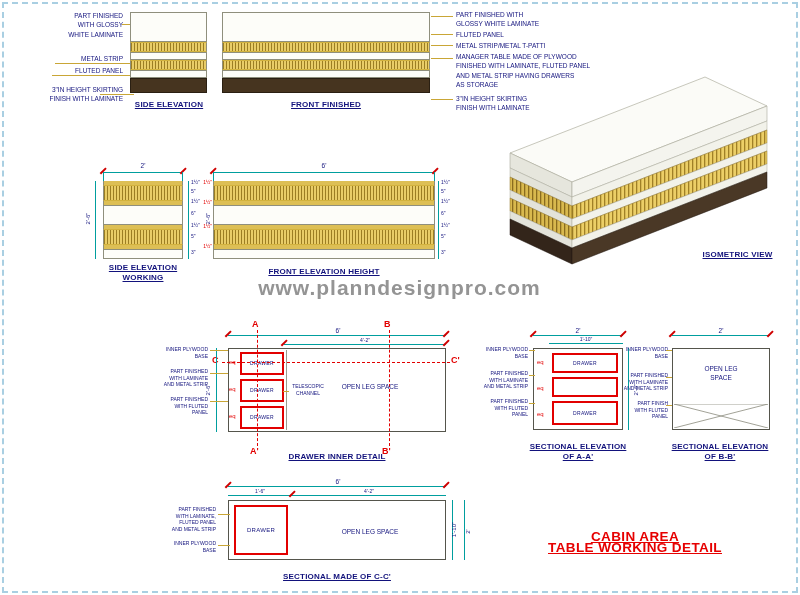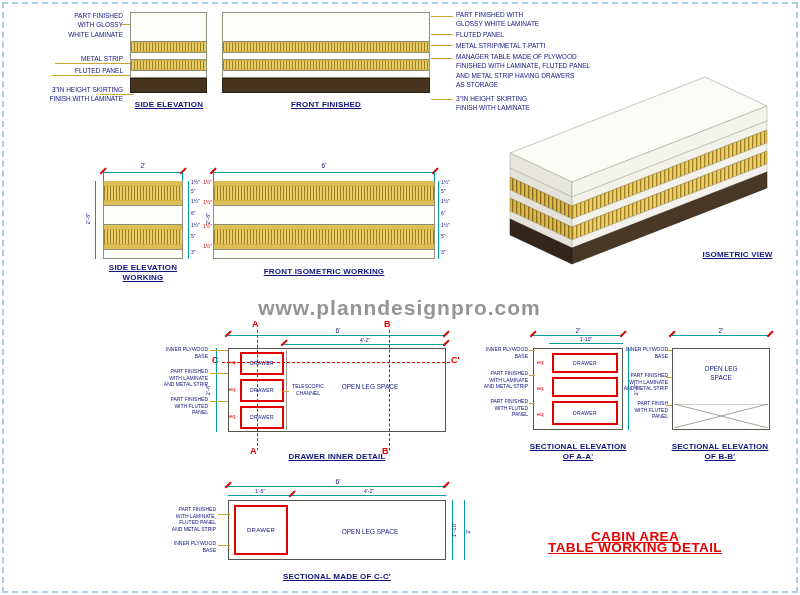--- a/index.html
+++ b/index.html
@@ -140,21 +140,21 @@
 <div class="t s5 red ra" style="left:202px;top:223px;width:10px">1½"</div>
 <div class="t s5 red ra" style="left:202px;top:243px;width:10px">1½"</div>
 <div class="dl" style="left:438px;top:181px;width:1px;height:78px"></div>
 <div class="t s5" style="left:441px;top:179px;width:16px">1½"</div>
 <div class="t s5" style="left:441px;top:188px;width:16px">5"</div>
 <div class="t s5" style="left:441px;top:198px;width:16px">1½"</div>
 <div class="t s5" style="left:441px;top:210px;width:16px">6"</div>
 <div class="t s5" style="left:441px;top:222px;width:16px">1½"</div>
 <div class="t s5" style="left:441px;top:233px;width:16px">5"</div>
 <div class="t s5" style="left:441px;top:249px;width:16px">3"</div>
-<div class="cap" style="left:213px;top:267px;width:222px">FRONT ISOMETRIC WORKING</div>
+<div class="cap" style="left:213px;top:267px;width:222px">FRONT ELEVATION HEIGHT</div>
 
 <svg class="abs" style="left:488px;top:70px" width="310" height="200" viewBox="0 0 310 200">
   <defs>
     <pattern id="pf1" patternUnits="userSpaceOnUse" width="4" height="10">
       <rect width="4" height="10" fill="#eccf67"></rect>
         <rect width="1.3" height="10" fill="#a08026"></rect>
     </pattern>
     <pattern id="pf2" patternUnits="userSpaceOnUse" width="4" height="10">
       <rect width="4" height="10" fill="#d9b94e"></rect>
         <rect width="1.3" height="10" fill="#8a6c1e"></rect>
@@ -178,21 +178,21 @@
   <polygon points="84,157 279,81 279,94 84,170" fill="url(#pf1)" stroke="#8a6c1e" stroke-width="0.5"></polygon>
 
   <polygon points="84,170 22,141 22,149 84,178" fill="#e3e3da" stroke="#a9a99a" stroke-width="0.5"></polygon>
   <polygon points="84,170 279,94 279,102 84,178" fill="#f2f2ea" stroke="#a9a99a" stroke-width="0.5"></polygon>
 
   <polygon points="84,178 22,149 22,165 84,194" fill="#33251a" stroke="#201710" stroke-width="0.5"></polygon>
   <polygon points="84,178 279,102 279,118 84,194" fill="#4a3826" stroke="#201710" stroke-width="0.5"></polygon>
 </svg>
 <div class="cap" style="left:660px;top:250px;width:155px">ISOMETRIC VIEW</div>
 
-<div class="wm" style="left:232px;top:296px;width:335px">www.planndesignpro.com</div>
+<div class="wm" style="left:232px;top:276px;width:335px">www.planndesignpro.com</div>
 
 <div class="dl" style="left:228px;top:335px;width:218px;height:1px"></div>
 <div class="tk" style="left:224px;top:333px"></div>
 <div class="tk" style="left:442px;top:333px"></div>
 <div class="t s65 ctr" style="left:303px;top:326px;width:70px">6'</div>
 <div class="dl" style="left:284px;top:344px;width:162px;height:1px"></div>
 <div class="tk" style="left:280px;top:342px"></div>
 <div class="tk" style="left:442px;top:342px"></div>
 <div class="t s5 ctr" style="left:330px;top:337px;width:70px">4'-2"</div>
 

